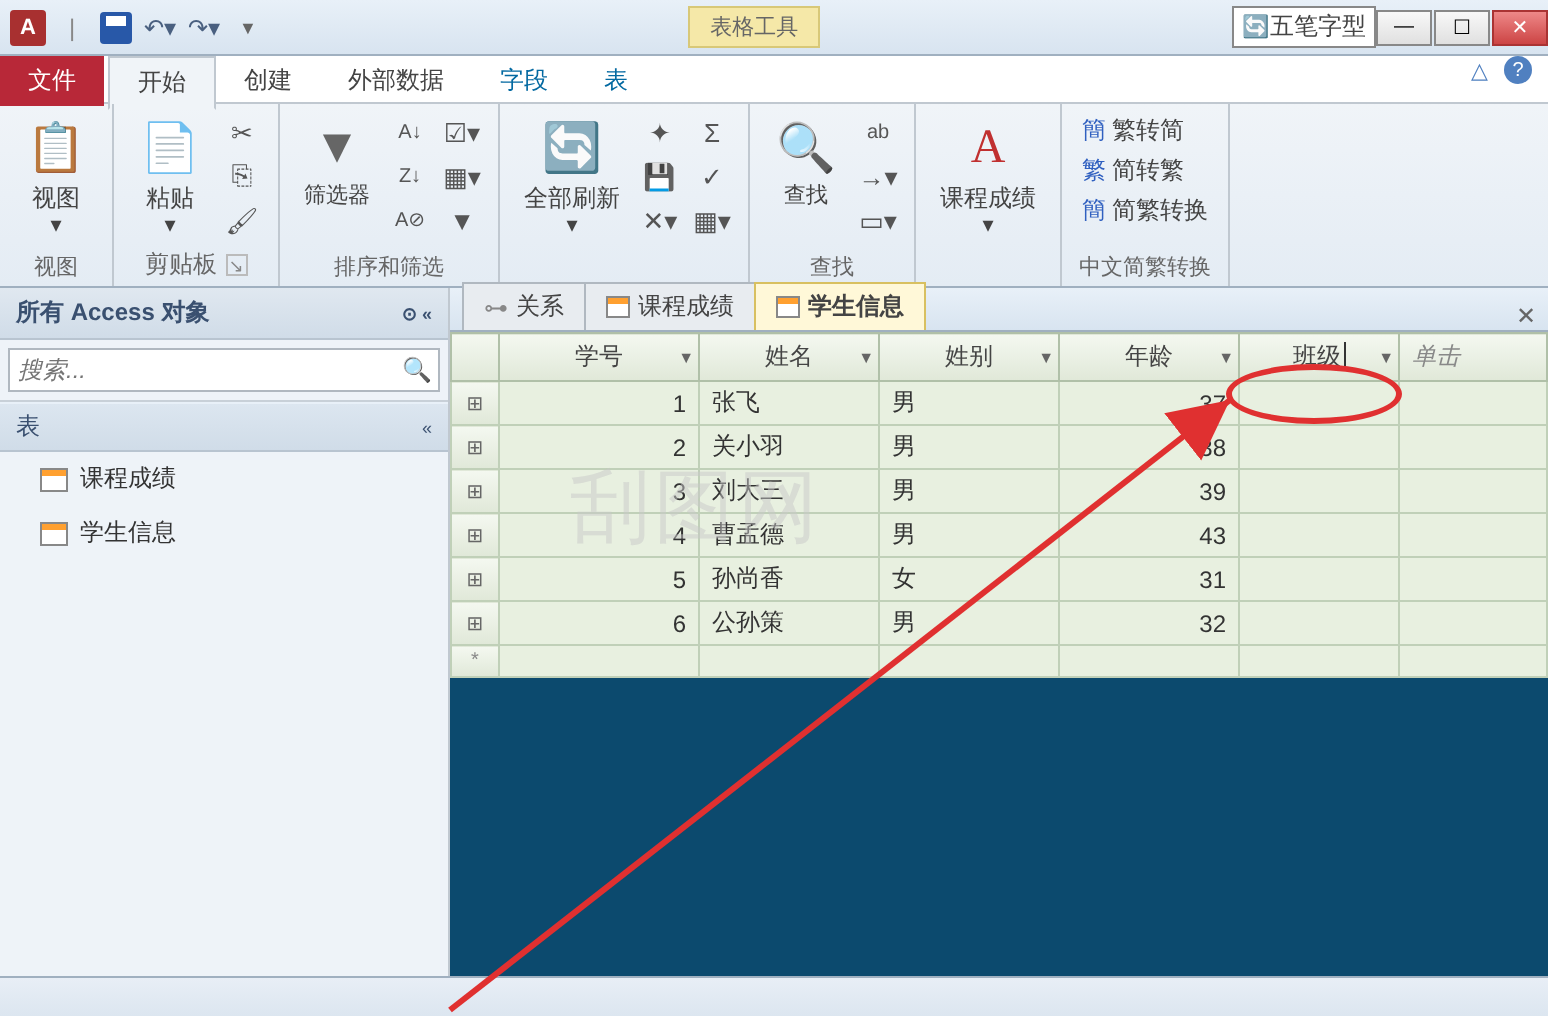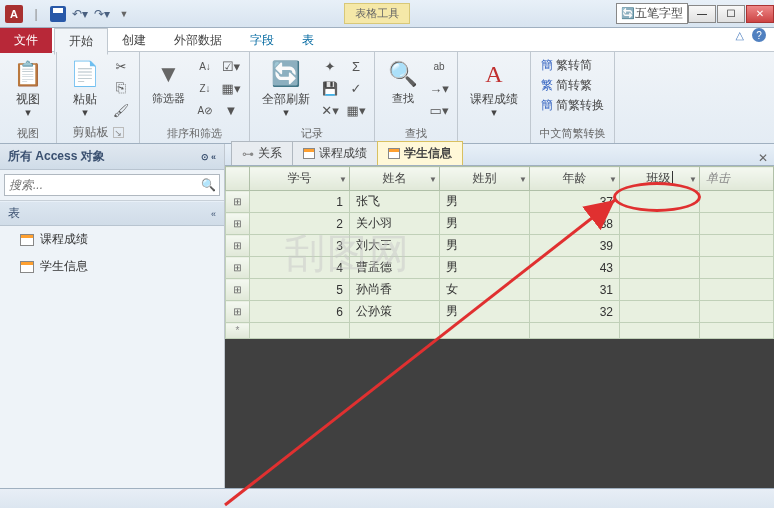--- a/index.html
+++ b/index.html
@@ -48,21 +48,21 @@
 .nav-item{padding:5px 8px 5px 20px;display:flex;align-items:center;gap:6px;color:#333}
 .nav-item .tbl-icon{width:14px;height:12px;background:#fff;border:1px solid #888;position:relative}
 .nav-item .tbl-icon::before{content:'';position:absolute;top:0;left:0;right:0;height:3px;background:#ffa030}
 .doc-area{flex:1;background:#b0b8c0;display:flex;flex-direction:column}
 .doc-tabs{height:22px;background:linear-gradient(#e8f0f8,#d8e4f0);display:flex;align-items:flex-end;padding-left:6px;gap:0;border-bottom:1px solid #a0b0c0}
 .doc-tab{padding:3px 10px;background:#e8ecf0;border:1px solid #b0b8c0;border-bottom:none;display:flex;align-items:center;gap:4px;font-size:11px;color:#444;margin-right:-1px}
 .doc-tab.active{background:#fff8d8;border-color:#d8c060}
 .doc-tab .tbl-icon{width:12px;height:11px;background:#fff;border:1px solid #888;position:relative}
 .doc-tab .tbl-icon::before{content:'';position:absolute;top:0;left:0;right:0;height:3px;background:#ffa030}
 .doc-close{margin-left:auto;padding:0 6px;color:#666;font-size:12px}
-.datasheet{flex:1;background:#404040;overflow:auto;position:relative}
+.datasheet{flex:1;background:#0c4a6e;overflow:auto;position:relative}
 table.ds{border-collapse:collapse;width:100%;background:#d8e4d8}
 table.ds th{background:linear-gradient(#f4f8f0,#e0e8d8);border:1px solid #b0c0a8;padding:3px 6px;font-weight:normal;color:#444;text-align:center;position:relative}
 table.ds th .dd{position:absolute;right:2px;top:50%;transform:translateY(-50%);font-size:8px;color:#666}
 table.ds td{border:1px solid #c0d0b8;padding:2px 6px;background:#e8f0e0;color:#333}
 table.ds td.num{text-align:right}
 table.ds td.rowsel{background:linear-gradient(#f4f8f0,#e0e8d8);width:24px;text-align:center;font-size:10px;color:#666}
 table.ds tr.newrow td{color:#888}
 .highlight-oval{position:absolute;border:3px solid #e03030;border-radius:50%;pointer-events:none}
 .arrow-line{position:absolute;pointer-events:none}
 .watermark{position:absolute;font-size:40px;color:rgba(200,200,200,0.5);font-weight:normal;pointer-events:none;letter-spacing:2px}
@@ -163,21 +163,20 @@
         <div class="sbtn">✦</div>
         <div class="sbtn">💾</div>
         <div class="sbtn">✕▾</div>
       </div>
       <div class="small-btns">
         <div class="sbtn">Σ</div>
         <div class="sbtn">✓</div>
         <div class="sbtn">▦▾</div>
       </div>
     </div>
-    <div class="rgroup-label">记录</div>
   </div>
   <div class="rgroup">
     <div class="rgroup-body">
       <div class="big-btn">
         <div class="bicon">🔍</div>
         <div class="blabel">查找</div>
       </div>
       <div class="small-btns">
         <div class="sbtn" style="font-size:10px">ab</div>
         <div class="sbtn">→▾</div>

